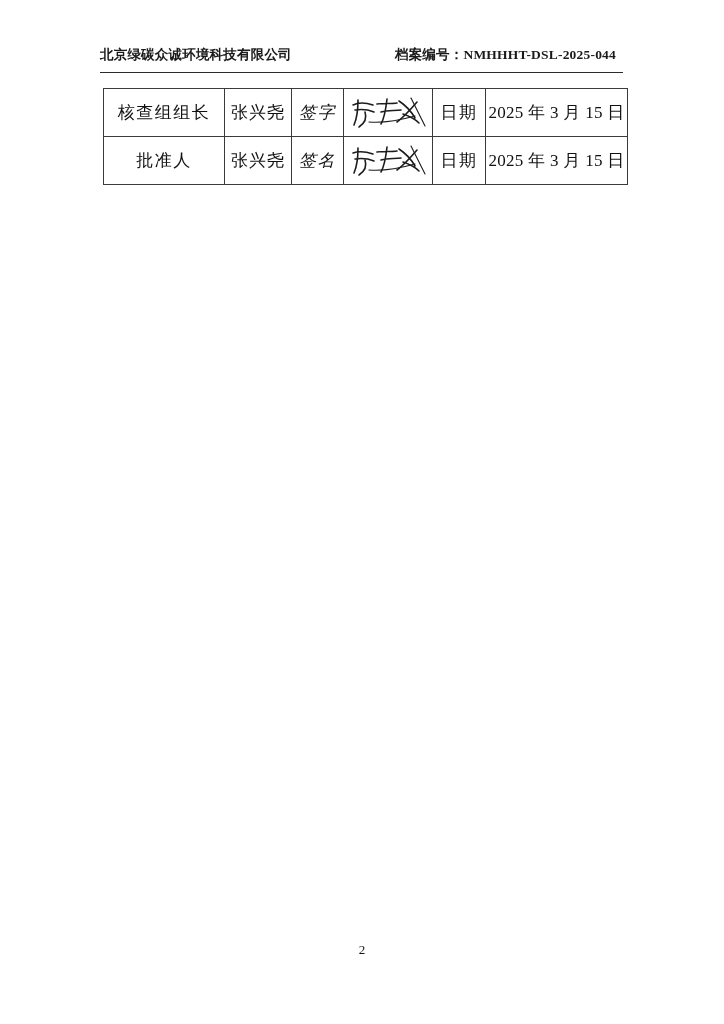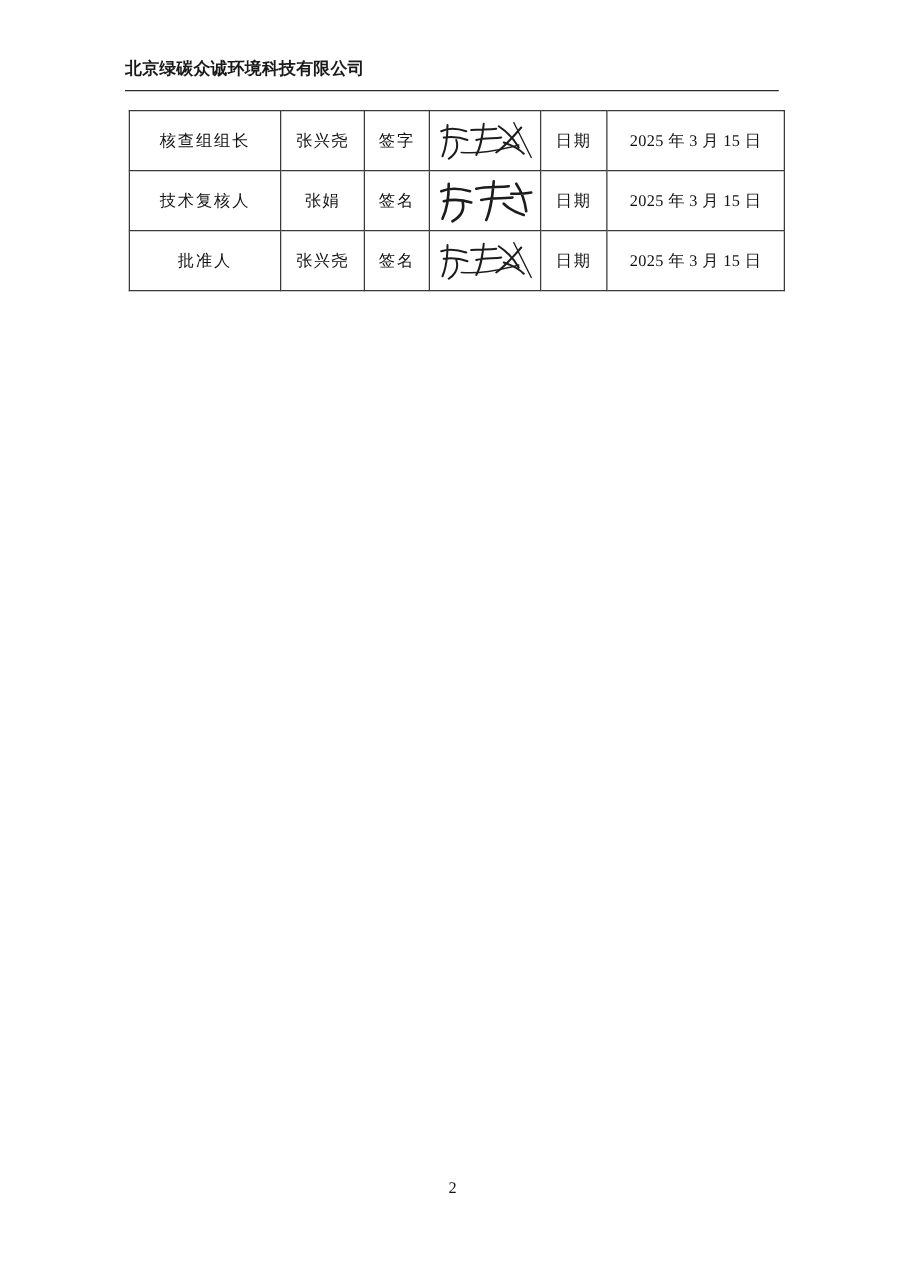--- a/index.html
+++ b/index.html
@@ -52,27 +52,27 @@
     left: 103px;
     width: 518px;
     border-collapse: collapse;
     table-layout: fixed;
   }
   table.sig-table td {
     border: 1px solid #3a3a3a;
     height: 47px;
     text-align: center;
     vertical-align: middle;
-    font-size: 13px;
+    font-size: 17px;
     color: #111;
     padding: 0;
   }
   .col-role  { width: 120px; }
   .col-name  { width: 66px; }
-  .col-label { width: 51px; }
+  .col-label { width: 51px; font-style: italic; }
   .col-sign  { width: 88px; }
   .col-datelabel { width: 52px; }
   .col-date  { width: 141px; }
 
   .role-text { letter-spacing: 1.5px; }
   .name-text { letter-spacing: 1px; text-align: right; }
   .label-text { letter-spacing: 1.5px; }
   .datelabel-text { letter-spacing: 1.5px; text-align: right; }
   .date-text { letter-spacing: 0.3px; margin-top: 17px; }
 
@@ -100,20 +100,23 @@
     color: #141414;
   }
 </style>
 </head>
 <body>
 
 <div class="page">
 
   <div class="header">
     <span class="header-left">北京绿碳众诚环境科技有限公司</span>
+    <span class="header-right">
+      <span>档案编号：</span><span>NMHHHT-DSL-2025-044</span>
+    </span>
   </div>
   <div class="header-rule"></div>
 
   <table class="sig-table">
     <tbody>
       <tr>
         <td class="col-role"><span class="role-text">核查组组长</span></td>
         <td class="col-name"><span class="name-text">张兴尧</span></td>
         <td class="col-label"><span class="label-text">签字</span></td>
         <td class="col-sign sig-cell">
@@ -127,38 +130,20 @@
                 <path d="M66 6 L80 34" stroke-width="1.1"></path>
               </g>
             </svg>
           </span>
         </td>
         <td class="col-datelabel"><span class="datelabel-text">日期</span></td>
         <td class="col-date"><span class="date-text">2025 年 3 月 15 日</span></td>
       </tr>
 
 
-      <tr>
-        <td class="col-role"><span class="role-text">技术复核人</span></td>
-        <td class="col-name"><span class="name-text">张娟</span></td>
-        <td class="col-label"><span class="label-text">签名</span></td>
-        <td class="col-sign sig-cell">
-          <span class="sig-wrap">
-            <svg width="86" height="44" viewBox="0 0 86 44">
-              <g fill="none" stroke="#1c1c1c" stroke-width="2.1" stroke-linecap="round" stroke-linejoin="round">
-                <path d="M8 14 C15 11, 24 12, 31 14 M10 22 C18 20, 26 21, 32 23 M14 8 C14 19, 13 28, 9 36 M25 22 C27 29, 24 34, 17 38"></path>
-                <path d="M36 12 C44 10, 54 11, 62 10 M40 21 C48 19, 57 20, 65 19 M50 6 C49 17, 48 28, 44 37 M58 24 C62 28, 68 31, 74 33"></path>
-                <path d="M68 8 C72 14, 75 22, 76 30 M64 16 C70 16, 76 16, 80 15"></path>
-              </g>
-            </svg>
-          </span>
-        </td>
-        <td class="col-datelabel"><span class="datelabel-text">日期</span></td>
-        <td class="col-date"><span class="date-text">2025 年 3 月 15 日</span></td>
-      </tr>
 
       <tr>
         <td class="col-role"><span class="role-text">批准人</span></td>
         <td class="col-name"><span class="name-text">张兴尧</span></td>
         <td class="col-label"><span class="label-text">签名</span></td>
         <td class="col-sign sig-cell">
           <span class="sig-wrap">
             <svg width="86" height="40" viewBox="0 0 86 40">
               <g fill="none" stroke="#1c1c1c" stroke-width="1.6" stroke-linecap="round" stroke-linejoin="round">
                 <path d="M8 12 C14 10, 22 11, 28 13 M10 18 C17 17, 24 18, 29 20 M13 7 C13 17, 12 25, 9 32 M20 19 C22 25, 20 30, 14 34"></path>

